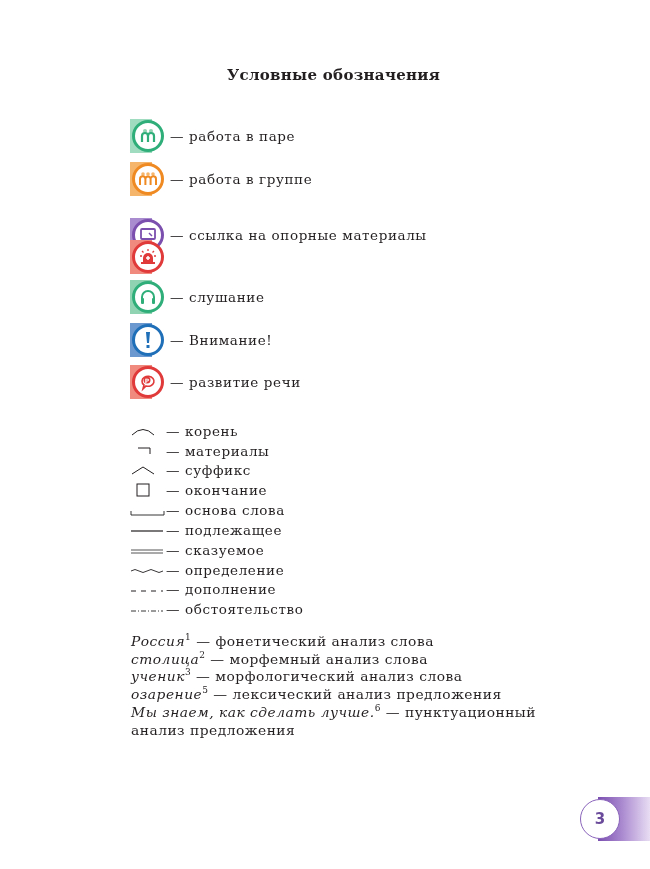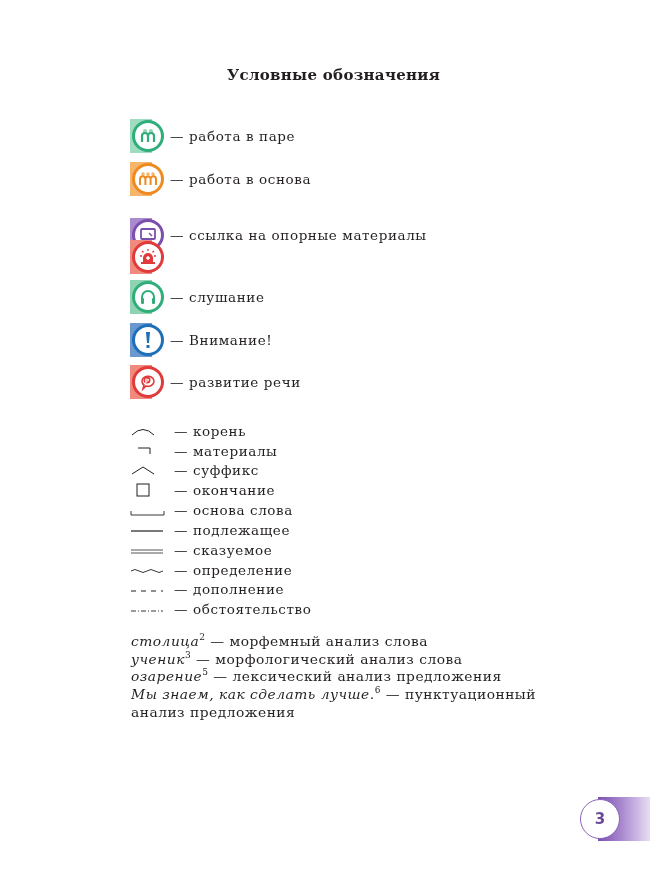--- a/index.html
+++ b/index.html
@@ -20,21 +20,21 @@
     background: #fff; border: 3px solid; display: flex; align-items: center; justify-content: center;
   }
   .icon svg { width: 20px; height: 20px; }
   .label {
     margin-left: 6px; font-size: 13.5px; letter-spacing: 0.6px; white-space: nowrap;
     font-family: "DejaVu Serif", serif;
   }
   .mark-row { position: absolute; left: 130px; height: 18px; display: flex; align-items: center; }
   .mark { width: 36px; height: 18px; position: relative; flex: none; }
   .mark svg { width: 36px; height: 18px; }
-  .mark-label { font-size: 13.5px; letter-spacing: 0.6px; white-space: nowrap; margin-left: 8px; }
+  .mark-label { font-size: 13.5px; letter-spacing: 0.6px; white-space: nowrap; margin-left: 0; }
   .analysis { position: absolute; left: 131px; top: 633px; width: 460px; font-size: 13.8px; line-height: 17.7px; letter-spacing: 0.5px; }
   .analysis p { margin: 0; }
   .analysis i { font-style: italic; }
   .analysis sup { font-size: 9px; vertical-align: 6px; line-height: 0; }
   .page-tab {
     position: absolute; left: 598px; top: 797px; width: 52px; height: 44px;
     background: linear-gradient(to right, #7a4fb0 0%, #a988cf 45%, #e8ddf3 100%);
   }
   .page-num {
     position: absolute; left: 580px; top: 799px; width: 38px; height: 38px; border-radius: 50%;
@@ -66,21 +66,21 @@
     <div class="bg" style="background:#f5b56b"></div>
     <div class="circ" style="border-color:#ef8a22">
       <svg viewBox="0 0 20 20">
           <circle cx="5" cy="5" r="1.8" fill="#f5b56b"></circle>
           <circle cx="10" cy="5" r="1.8" fill="#f5b56b"></circle>
           <circle cx="15" cy="5" r="1.8" fill="#f5b56b"></circle>
           <path d="M2 16 V10 a2.7 2.7 0 0 1 5.4 0 V16 M7.4 10 a2.6 2.6 0 0 1 5.2 0 V16 M12.6 10 a2.7 2.7 0 0 1 5.4 0 V16" stroke="#ef8a22" stroke-width="2" fill="none"></path>
         </svg>
     </div>
   </div>
-  <span class="label"><span>—</span> <span>работа в основа</span></span>
+  <span class="label"><span>—</span> <span>работа в группе</span></span>
 </div>
 
 <div class="icon-row" style="top:218px">
   <div class="icon">
     <div class="bg" style="background:#a98bcf"></div>
     <div class="circ" style="border-color:#7b4fae">
       <svg viewBox="0 0 20 20">
           <rect x="3" y="4" width="14" height="10" rx="1" stroke="#7b4fae" stroke-width="1.8" fill="none"></rect>
           <path d="M7 17 H13" stroke="#7b4fae" stroke-width="2"></path>
           <path d="M11 8 L14 11" stroke="#7b4fae" stroke-width="1.5"></path>
@@ -200,20 +200,21 @@
   <span class="mark-label"><span>—</span> <span>дополнение</span></span>
 </div>
 <div class="mark-row" style="top:600px">
   <div class="mark"><svg viewBox="0 0 36 18">
         <path d="M1 11 H33" stroke="#231f20" stroke-width="0.9" stroke-dasharray="5 2 1 2"></path>
       </svg></div>
   <span class="mark-label"><span>—</span> <span>обстоятельство</span></span>
 </div>
 
 <div class="analysis">
+  <p><i>Россия</i><sup>1</sup><span> — фонетический анализ слова</span></p>
   <p><i>столица</i><sup>2</sup><span> — морфемный анализ слова</span></p>
   <p><i>ученик</i><sup>3</sup><span> — морфологический анализ слова</span></p>
   <p><i>озарение</i><sup>5</sup><span> — лексический анализ предложения</span></p>
   <p><i>Мы знаем, как сделать лучше.</i><sup>6</sup><span> — пунктуационный анализ предложения</span></p>
 </div>
 
 <div class="page-tab"></div>
 <div class="page-num">3</div>
 
 </body></html>

